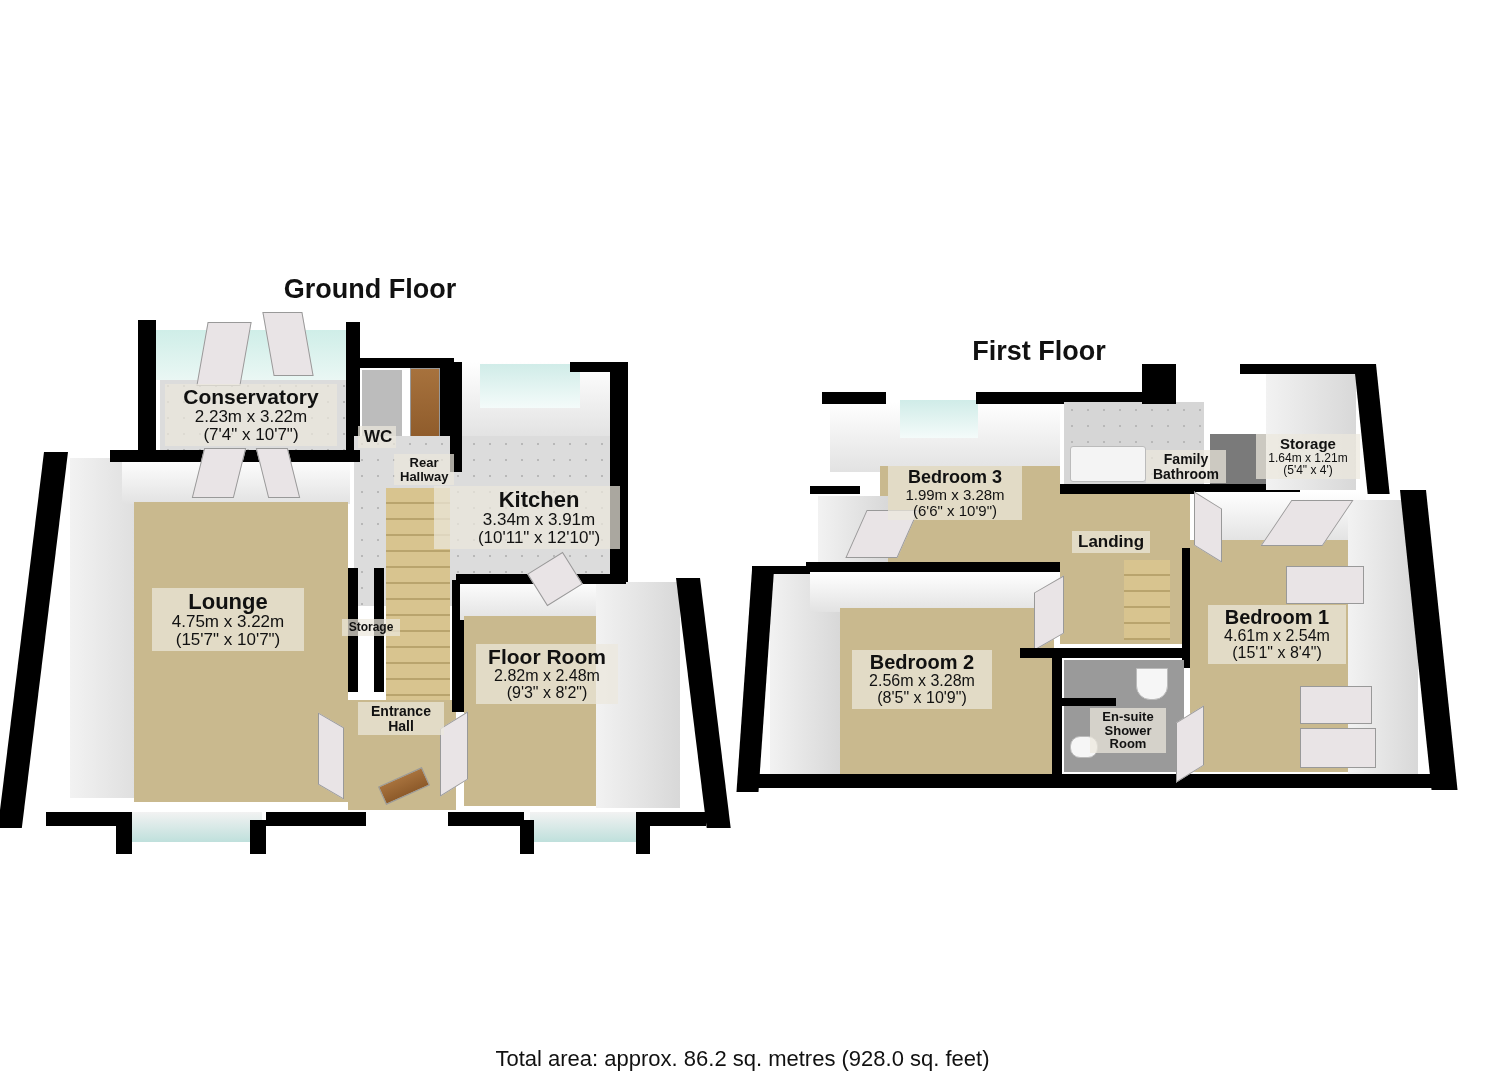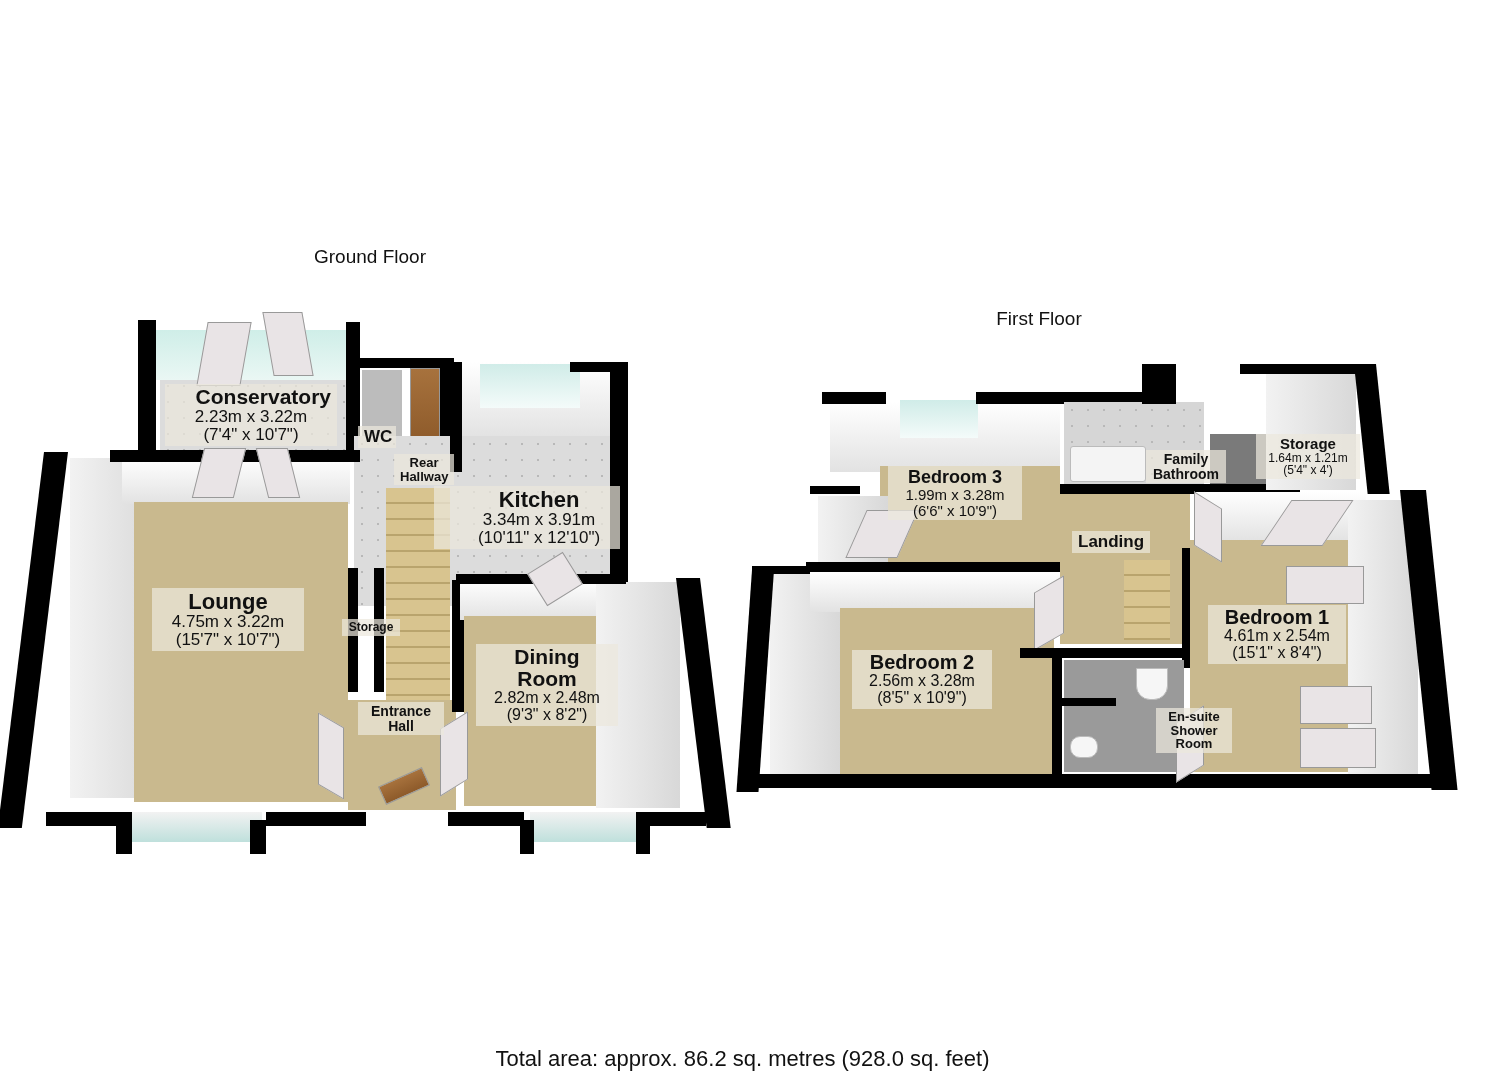--- a/index.html
+++ b/index.html
@@ -1,19 +1,19 @@
 <!DOCTYPE html>
 <html><head>
 <meta charset="utf-8">
 <style>
   html,body{margin:0;padding:0;background:#ffffff;}
   body{width:1485px;height:1080px;position:relative;overflow:hidden;font-family:"Liberation Sans",sans-serif;color:#111;}
   .abs{position:absolute;}
   .floor-title{position:absolute;text-align:center;}
-  .floor-title .t{font-weight:normal;font-size:19px;line-height:30px;display:block;}
+  .floor-title .t{font-weight:bold;font-size:27px;line-height:30px;display:block;margin-top:32px;}
   .floor-title .s{font-size:16px;line-height:20px;display:block;}
   .wall{position:absolute;background:#000;}
   .floor-carpet{position:absolute;background:#c9b98e;}
   .floor-tile{position:absolute;background:#dcdcdc;background-image:radial-gradient(#b8b8b8 1.2px,transparent 1.4px);background-size:16px 16px;}
   .floor-dark{position:absolute;background:#8c8c8c;}
   .wallface{position:absolute;background:linear-gradient(#ffffff,#e2e2e2);}
   .wallside{position:absolute;background:linear-gradient(90deg,#f2f2f2,#d8d8d8);}
   .stairs{position:absolute;background:repeating-linear-gradient(#d8c48f 0 14px,#b9a46d 14px 16px);}
   .door{position:absolute;background:#e9e4e6;border:1px solid #999;}
   .window{position:absolute;background:#bfe6e0;}
@@ -79,21 +79,21 @@
   <div class="wall" style="left:448px;top:812px;width:76px;height:14px;"></div>
   <div class="wall" style="left:520px;top:820px;width:14px;height:34px;"></div>
   <div class="wall" style="left:636px;top:820px;width:14px;height:34px;"></div>
   <div class="wall" style="left:636px;top:812px;width:70px;height:14px;"></div>
   <div class="door" style="left:440px;top:720px;width:26px;height:66px;transform:skewY(-32deg);"></div>
   <div class="door" style="left:534px;top:560px;width:40px;height:36px;transform:rotate(-32deg);"></div>
   <div class="door" style="left:318px;top:720px;width:24px;height:70px;transform:skewY(30deg);"></div>
 </div>
 
 <div class="label" style="left:165px;top:384px;width:160px;font-size:17px;">
-  <span class="n" style="font-size:21px;text-align:right;">Conservatory</span>
+  <span class="n" style="font-size:21px;">Conservatory</span>
   <span class="m">2.23m x 3.22m</span>
   <span class="f">(7'4" x 10'7")</span>
 </div>
 <div class="label" style="left:358px;top:426px;width:26px;font-size:17px;">
   <span class="n">WC</span>
 </div>
 <div class="label" style="left:394px;top:448px;width:48px;font-size:13px;margin-top:6px;">
   <span class="n">Rear Hallway</span>
 </div>
 <div class="label" style="left:434px;top:486px;width:150px;font-size:17px;padding-left:30px;">
@@ -106,21 +106,21 @@
   <span class="m">4.75m x 3.22m</span>
   <span class="f">(15'7" x 10'7")</span>
 </div>
 <div class="label" style="left:342px;top:619px;width:46px;font-size:12px;">
   <span class="n">Storage</span>
 </div>
 <div class="label" style="left:358px;top:702px;width:74px;font-size:14px;">
   <span class="n">Entrance Hall</span>
 </div>
 <div class="label" style="left:476px;top:644px;width:130px;font-size:16px;">
-  <span class="n" style="font-size:21px;">Dining Room</span>
+  <span class="n" style="font-size:21px;">Floor Room</span>
   <span class="m">2.82m x 2.48m</span>
   <span class="f">(9'3" x 8'2")</span>
 </div>
 
 <div class="floor-title" style="left:869px;top:304px;width:340px;">
   <span class="t">First Floor</span>
 </div>
 
 <div>
 
@@ -196,17 +196,17 @@
 <div class="label" style="left:852px;top:650px;width:128px;font-size:16px;">
   <span class="n" style="font-size:20px;">Bedroom 2</span>
   <span class="m">2.56m x 3.28m</span>
   <span class="f">(8'5" x 10'9")</span>
 </div>
 <div class="label" style="left:1208px;top:605px;width:126px;font-size:16px;">
   <span class="n" style="font-size:20px;">Bedroom 1</span>
   <span class="m">4.61m x 2.54m</span>
   <span class="f">(15'1" x 8'4")</span>
 </div>
-<div class="label" style="left:1156px;top:708px;width:64px;font-size:13px;">
+<div class="label" style="left:1090px;top:708px;width:64px;font-size:13px;">
   <span class="n">En-suite Shower Room</span>
 </div>
 
 <div class="total">Total area: approx. 86.2 sq. metres (928.0 sq. feet)</div>
 
 </body></html>

